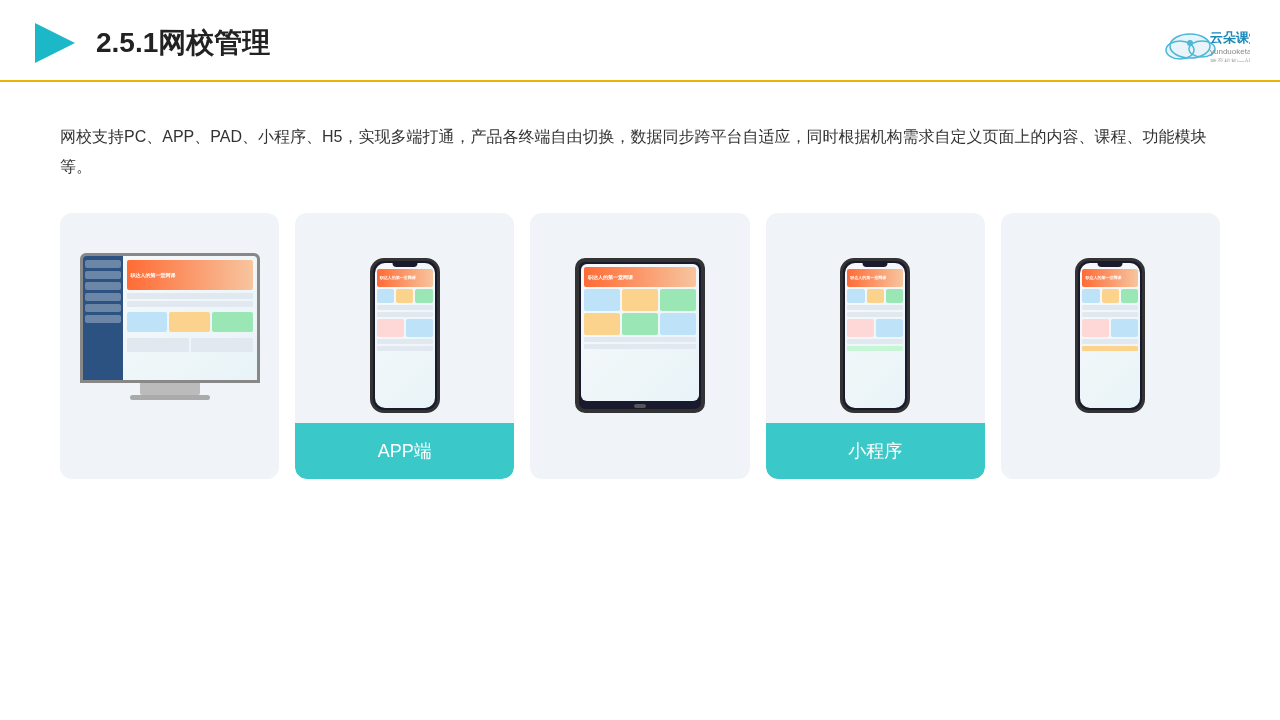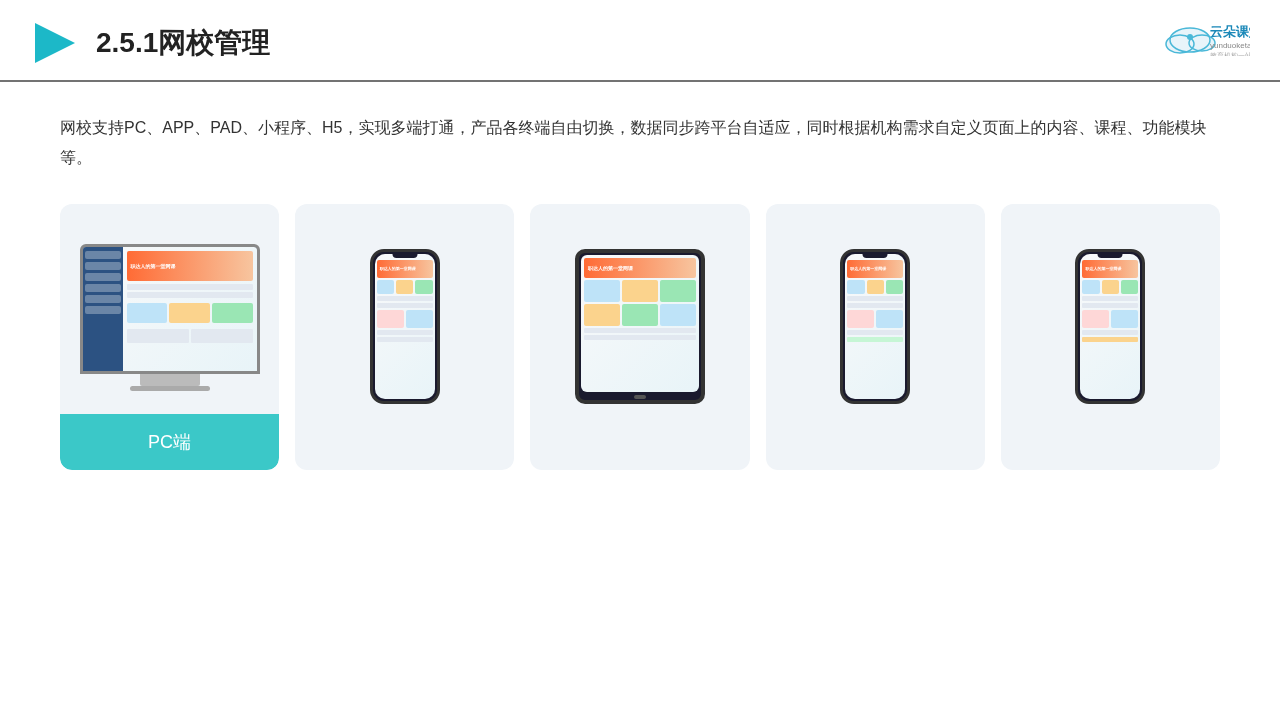--- a/index.html
+++ b/index.html
@@ -7,42 +7,43 @@
       width: 1280px;
       height: 720px;
       font-family: 'Microsoft YaHei', 'PingFang SC', sans-serif;
       background: #fff;
       overflow: hidden;
     }
 
     
     .header {
       display: flex;
+      align-items: center;
       justify-content: space-between;
       padding: 18px 30px 12px 30px;
-      border-bottom: 2px solid #737373;
+      border-bottom: 2px solid #eab308;
     }
     .header-left {
       display: flex;
       align-items: center;
       gap: 16px;
     }
     .play-icon {
       width: 50px;
       height: 50px;
     }
     .page-title {
       font-size: 28px;
       font-weight: 600;
       color: #222;
     }
 
     
     .content {
-      padding: 31px 60px 20px 60px;
+      padding: 40px 60px 20px 60px;
     }
     .description {
       font-size: 16px;
       color: #333;
       line-height: 1.9;
       margin-bottom: 30px;
     }
 
     
     .cards-container {
@@ -394,21 +395,20 @@
                   <div style="flex:1;height:14px;background:#e2e8f0;border-radius:1px;"></div>
                   <div style="flex:1;height:14px;background:#e2e8f0;border-radius:1px;"></div>
                 </div>
               </div>
             </div>
           </div>
           <div class="pc-stand"></div>
           <div class="pc-base"></div>
         </div>
       </div>
-      <div class="card-label">PC端</div>
     </div>
 
     <div class="card">
       <div class="card-image-area">
         <div class="phone-mockup">
           <div class="phone-notch"></div>
           <div class="phone-screen">
             <div class="phone-header-bar">
                 <span class="phone-header-text">职达人的第一堂网课</span>
               </div>
@@ -421,20 +421,21 @@
             <div class="phone-content-row"></div>
             <div class="phone-card-row">
               <div class="phone-card-item"></div>
               <div class="phone-card-item"></div>
             </div>
             <div class="phone-content-row"></div>
             <div class="phone-content-row"></div>
           </div>
         </div>
       </div>
+      <div class="card-label">APP端</div>
     </div>
 
     <div class="card">
       <div class="card-image-area">
         <div class="tablet-mockup">
           <div class="tablet-screen">
             <div class="tablet-header">
                 <span class="tablet-header-text">职达人的第一堂网课</span>
               </div>
             <div class="tablet-grid">
@@ -470,20 +471,21 @@
             <div class="phone-content-row"></div>
             <div class="phone-card-row">
               <div class="phone-card-item"></div>
               <div class="phone-card-item"></div>
             </div>
             <div class="phone-content-row"></div>
             <div style="height:5px;background:#c6f6d5;margin:0 2px;border-radius:1px;"></div>
           </div>
         </div>
       </div>
+      <div class="card-label">小程序</div>
     </div>
 
     <div class="card">
       <div class="card-image-area">
         <div class="phone-mockup">
           <div class="phone-notch"></div>
           <div class="phone-screen">
             <div class="phone-header-bar">
                 <span class="phone-header-text">职达人的第一堂网课</span>
               </div>

